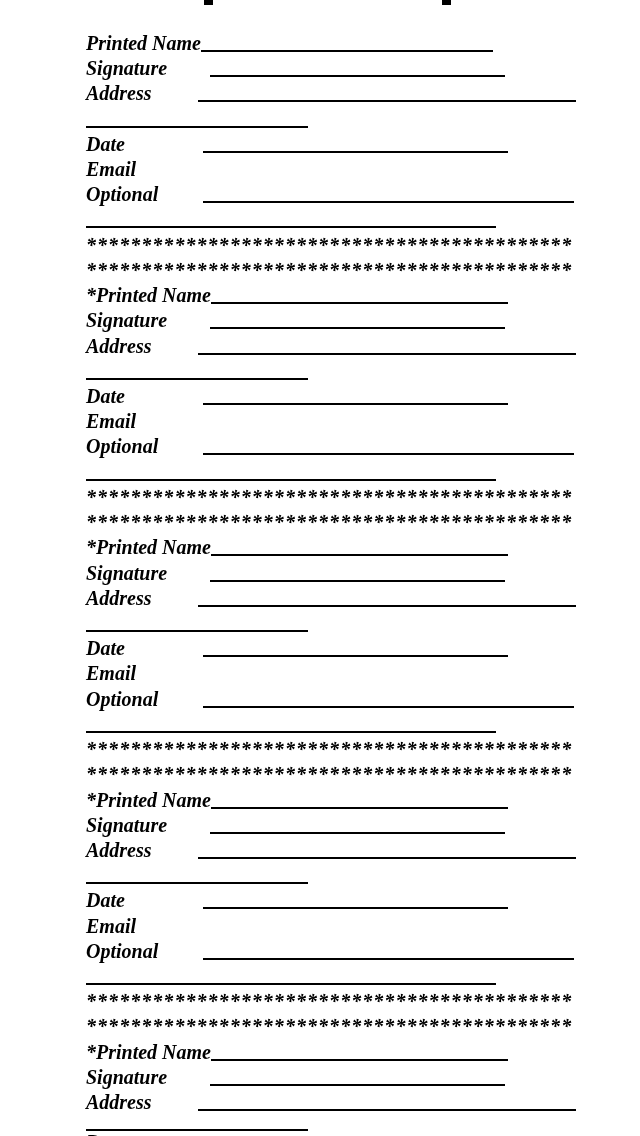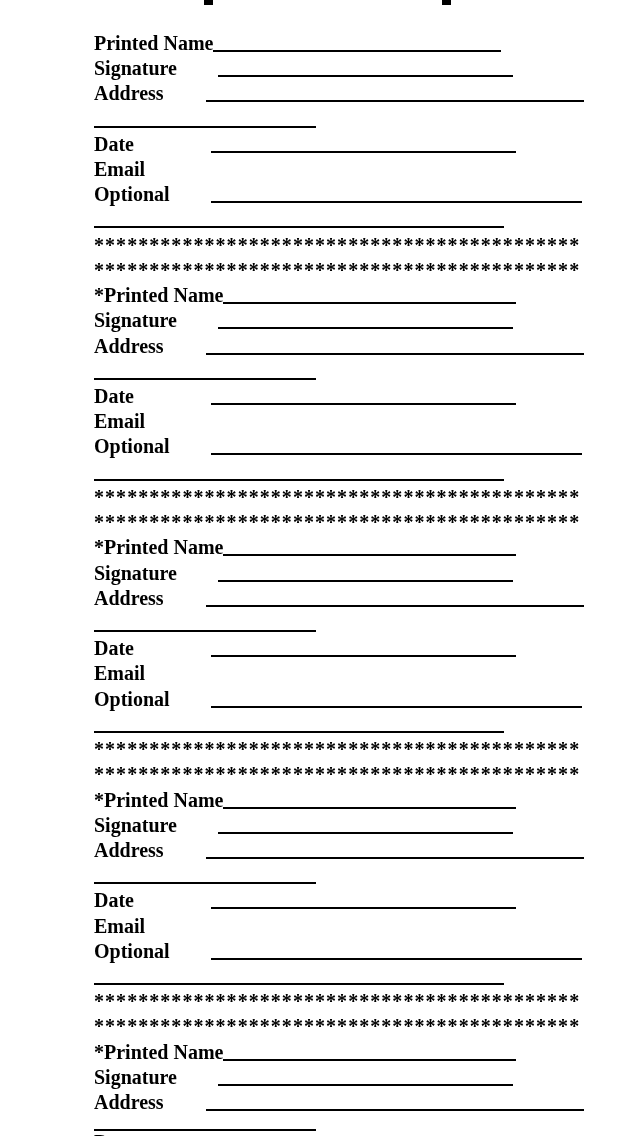--- a/index.html
+++ b/index.html
@@ -7,23 +7,24 @@
     position:relative;
     width:640px;
     height:1136px;
     overflow:hidden;
     background:#ffffff;
     color:#000000;
     font-family:"Liberation Serif","DejaVu Serif",serif;
   }
   .row{
     position:absolute;
-    left:16px;
+    left:8px;
     width:640px;
     height:26px;
+    font-style:italic;
   }
   .row.flexrow{
     display:flex;
     align-items:flex-start;
   }
   .label{
     display:inline-block;
     margin-left:78px;
     font-weight:700;
     font-size:20px;

